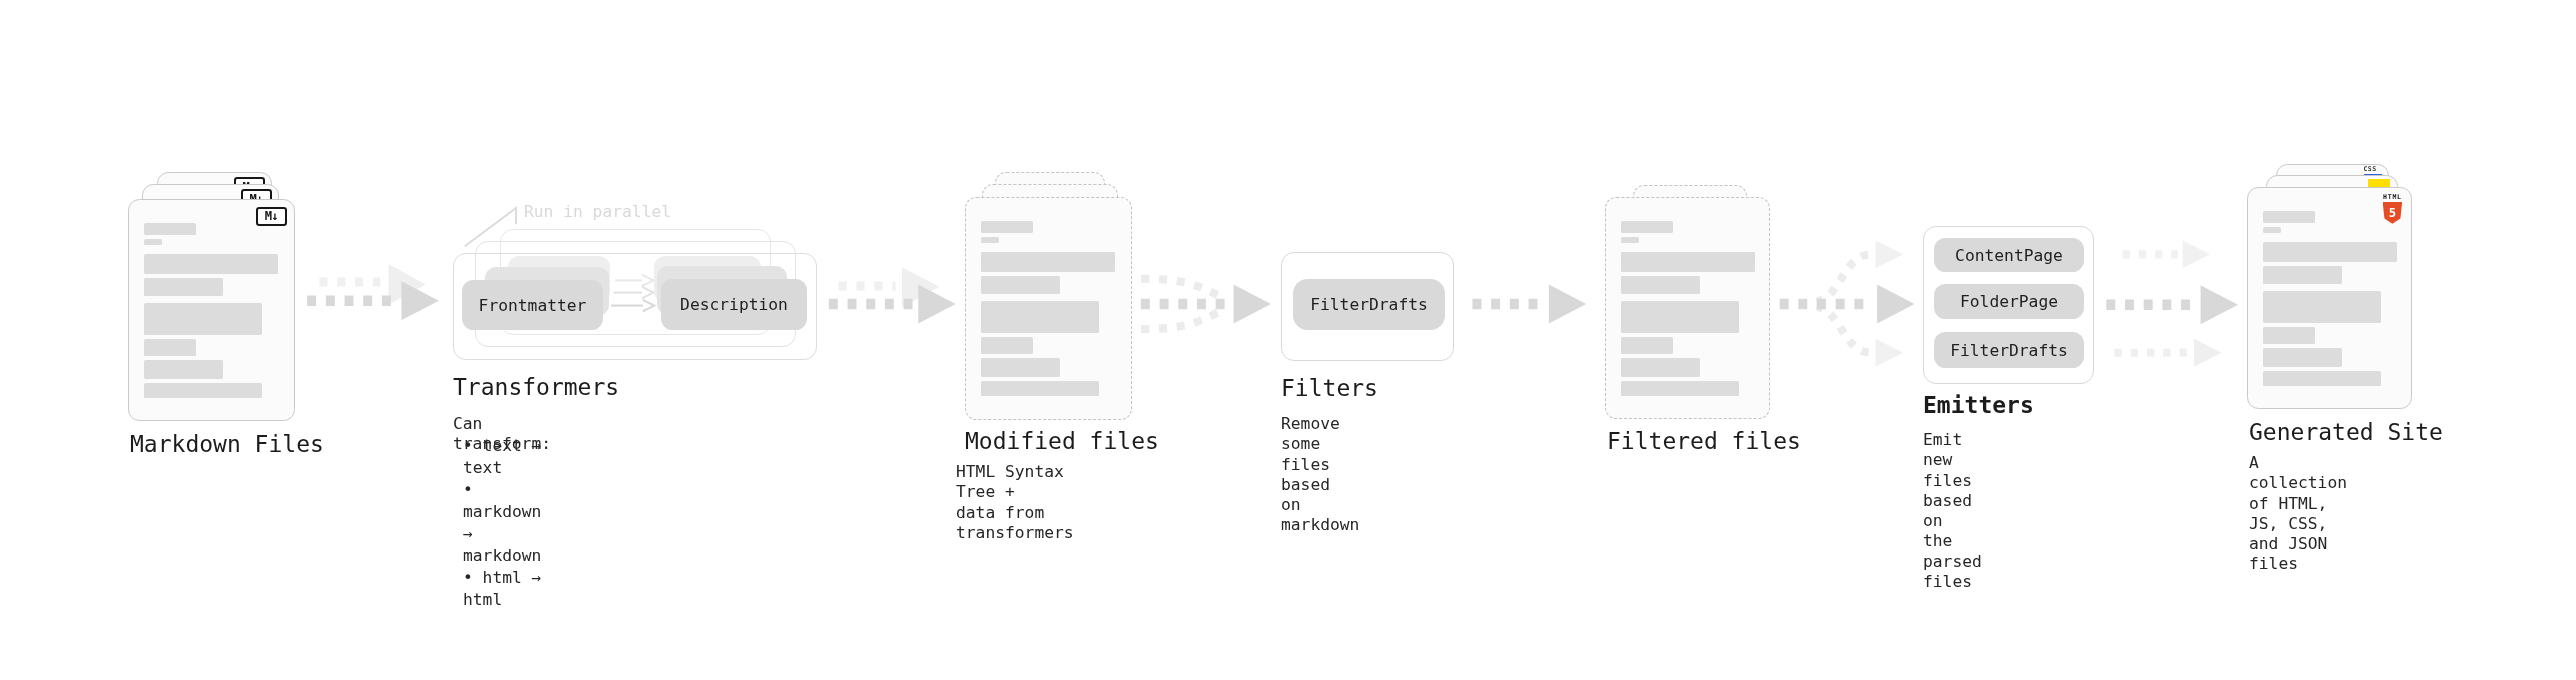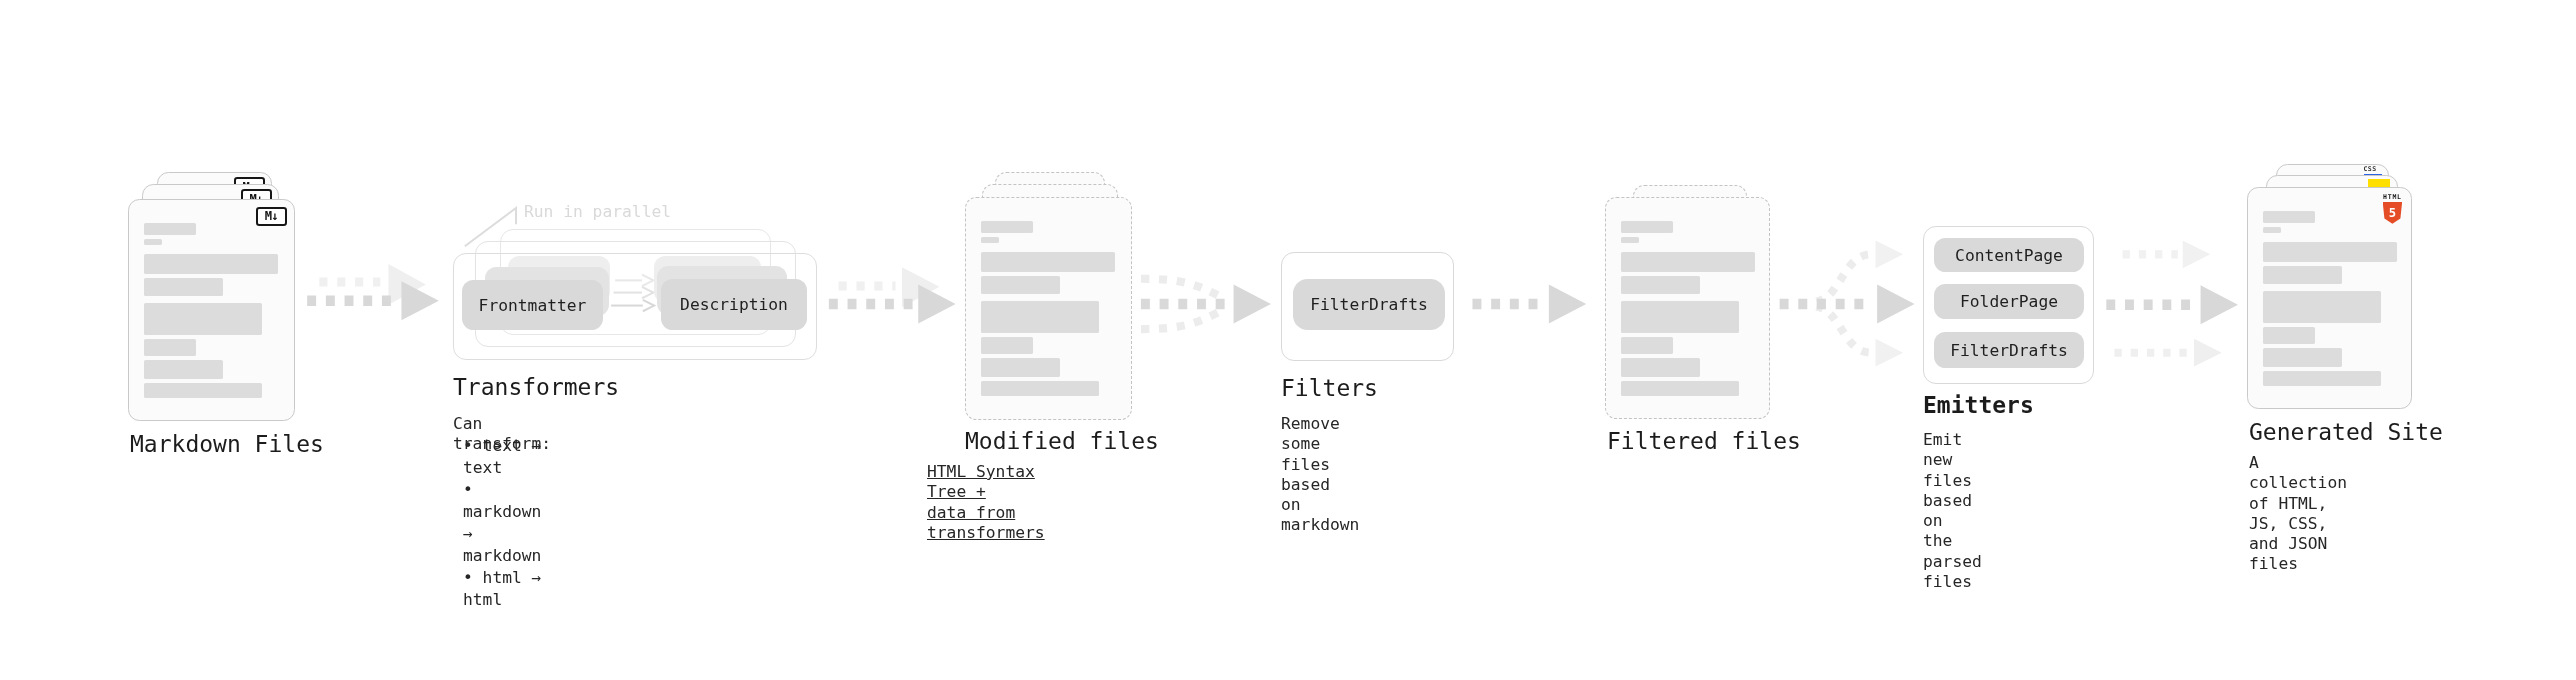--- a/index.html
+++ b/index.html
@@ -175,21 +175,21 @@
           <span class="b2"></span>
           <span class="b3"></span>
           <span class="b4"></span>
         <span class="b5"></span>
           <span class="b6"></span>
           <span class="b7"></span>
           <span class="b8"></span>
       </div>
     </div>
     <div class="heading" style="left:965px;top:429px;">Modified files</div>
-    <div class="sub" style="left:927px;top:462px;text-decoration:underline;">HTML Syntax Tree +
+    <div class="sub" style="left:956px;top:462px;">HTML Syntax Tree +
 data from transformers</div>
   </div>
 
   <div class="abs">
     <div class="panel filled" style="left:1281px;top:252px;width:173px;height:109px;"></div>
     <div class="node-btn" style="left:1293px;top:279px;width:152px;height:51px;border-radius:14.6px;">
       <span>FilterDrafts</span>
     </div>
     <div class="heading" style="left:1281px;top:376px;">Filters</div>
     <div class="sub" style="left:1281px;top:414px;">Remove some files based

